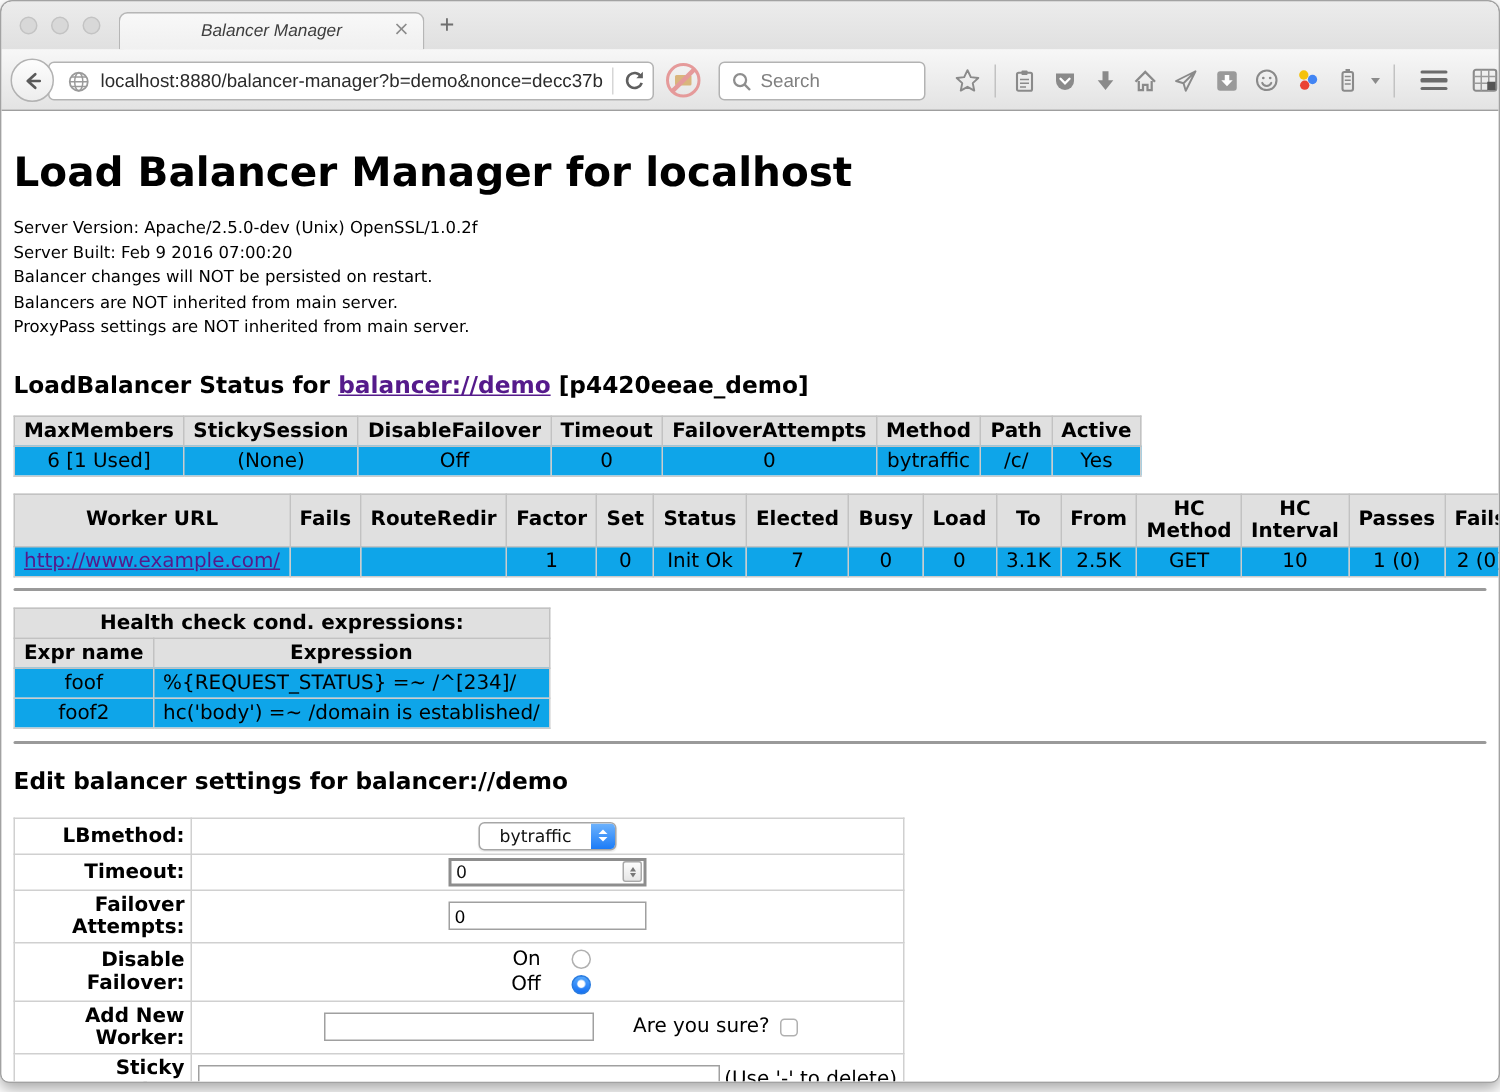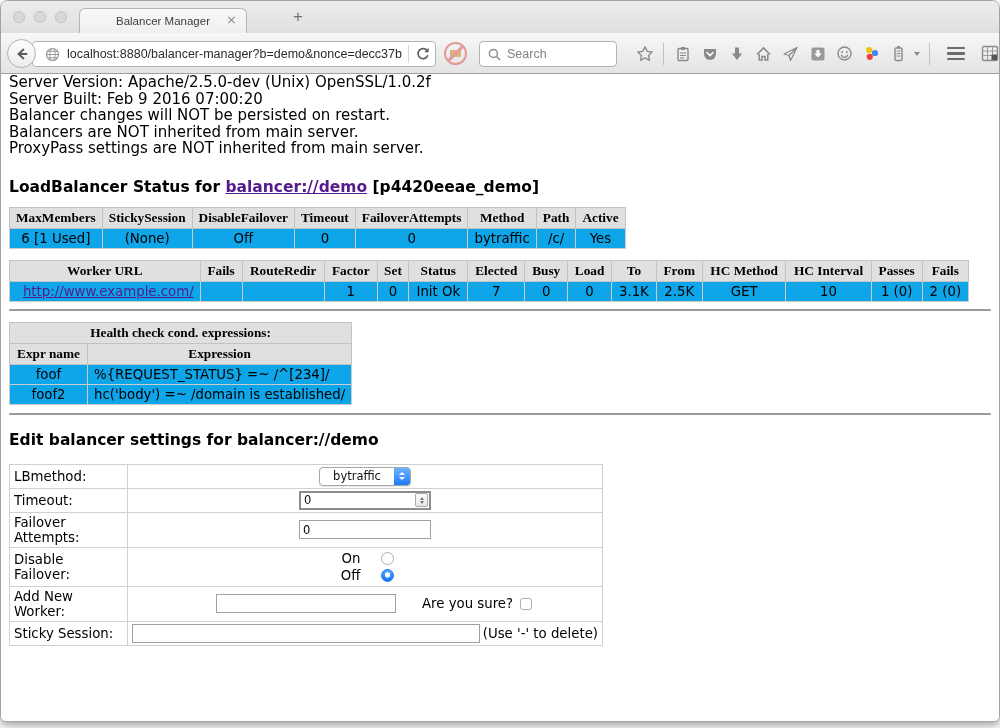--- a/index.html
+++ b/index.html
@@ -5,23 +5,23 @@
   * { margin:0; padding:0; box-sizing:border-box; }
   html,body { width:1000px; height:728px; background:#fff; font-family:"DejaVu Sans", sans-serif; }
 
   .window { width:1000px; height:722px; border:1px solid #a2a2a2; border-radius:8px 8px 6px 6px;
             overflow:hidden; box-shadow:0 4px 10px rgba(0,0,0,.35); background:#fff; }
 
   
   .tabbar { position:relative; height:32px; background:linear-gradient(#ececec,#e0e0e0); }
   .traffic { position:absolute; left:12px; top:10px; display:flex; gap:9px; }
   .light { width:12px; height:12px; border-radius:50%; background:#d8d8d8; border:1px solid #c3c3c3; }
-  .tab { position:absolute; left:78px; top:7px; width:168px; height:25px;
+  .tab { position:absolute; left:78px; top:7px; width:204px; height:25px;
          background:linear-gradient(#f8f8f8,#f0f0f0); border:1px solid #b6b6b6; border-bottom:none;
-         border-radius:6px 6px 0 0; display:flex; align-items:center; justify-content:center; }
+         border-radius:6px 6px 0 0; display:flex; align-items:center; justify-content:center;font-style:italic; }
   .tab-title { font-family:"Liberation Sans",sans-serif; font-size:11.5px; color:#3f3f3f; }
   .tab-close { position:absolute; right:9px; top:3px; font-size:13px; color:#8b8b8b; cursor:default; }
   .newtab { position:absolute; left:292px; top:6px; font-size:17px; color:#6f6f6f;
             font-family:"Liberation Sans",sans-serif; }
 
   
   .navbar { position:relative; height:41px; background:linear-gradient(#f7f7f7,#e3e3e3);
             border-bottom:1px solid #9f9f9f; }
   .back-btn { position:absolute; left:6px; top:6px; width:29px; height:29px; border-radius:50%;
               background:linear-gradient(#fdfdfd,#ededed); border:1px solid #b2b2b2; z-index:2;
@@ -42,45 +42,45 @@
   .nav-icons .slot { width:27px; display:flex; justify-content:center; align-items:center; }
   .tool-sep { width:1px; height:22px; background:#c2c2c2; margin:0 5px; }
   .caret-down { width:0; height:0; border-left:3.5px solid transparent; border-right:3.5px solid transparent;
                 border-top:4px solid #8a8a8a; margin-left:2px; }
   .hamburger { display:flex; flex-direction:column; gap:3px; padding:0 8px; }
   .hamburger i { display:block; width:18px; height:2.6px; background:#6b6b6b; border-radius:1px; }
 
   
   .content { height:647px; background:#fff; padding:0 8px; overflow:hidden; color:#000; }
   h1.page-title { font-size:27px; font-weight:bold; margin:26px 0 13px 0; letter-spacing:0; }
-  .server-info div { font-size:15px; line-height:16.6px; }
+  .server-info div { font-size:11px; line-height:16.6px; }
   h3.sec-heading { font-size:15.5px; font-weight:bold; margin-top:21px; }
   h3.sec-heading a { color:#551a8b; text-decoration:underline; font-weight:bold; }
 
   table.data { border-collapse:collapse; font-size:13.3px; margin-top:11px; }
   table.data th { background:#e0e0e0; font-weight:bold; padding:2px 6px; text-align:center;
-                  border:1px solid #c2c2c2;font-family:Liberation Serif, serif; }
+                  border:1px solid #c2c2c2; }
   table.data td { padding:2px 6px; text-align:center; border:1px solid #cccccc; background:#0ea5e9; }
   table.data { border:1px solid #9a9a9a; }
   table.data a { color:#551a8b; text-decoration:underline; }
   .balancer-tbl { margin-top:11px; }
   .worker-tbl { width:960px; margin-top:16px; }
   .worker-tbl td.url-cell { text-align:right; min-width:160px; }
   .health-tbl { margin-top:5px; }
   .health-tbl td.expr { text-align:left; }
   .health-tbl .name-col { min-width:78px; }
   .health-tbl .expr-col { min-width:225px; }
 
   hr.rule { border:none; height:2px; background:#9a9a9a; border-radius:1px; margin-top:8px; }
   hr.rule.first { margin-top:7px; }
 
   
   .form-tbl { border-collapse:collapse; width:594px; margin-top:15px; border:1px solid #9a9a9a; font-size:13.3px; }
   .form-tbl td { border:1px solid #d0d0d0; padding:2px 4px; }
-  .form-tbl td.lbl { width:118px; text-align:left; }
+  .form-tbl td.lbl { width:118px; text-align:right;font-weight:bold; }
   .form-tbl td.ctl { text-align:center; }
 
   .mac-select { display:inline-flex; height:19px; border:1px solid #a6a6a6; border-radius:4px;
                 background:#fff; overflow:hidden; vertical-align:middle; box-shadow:0 1px 1px rgba(0,0,0,.08); }
   .mac-select .val { width:74px; font-size:11.5px; line-height:17px; text-align:center; color:#111; }
   .mac-select .arrows { width:16px; background:linear-gradient(#6db2fc,#1c7cf7); display:flex;
                         flex-direction:column; align-items:center; justify-content:center; gap:2px; }
   .tri-up { width:0;height:0;border-left:3px solid transparent;border-right:3px solid transparent;border-bottom:3.5px solid #fff; }
   .tri-dn { width:0;height:0;border-left:3px solid transparent;border-right:3px solid transparent;border-top:3.5px solid #fff; }
 
@@ -237,20 +237,21 @@
         <svg width="18" height="17" viewBox="0 0 18 17">
             <rect x="1.5" y="1.5" width="15" height="14" rx="1.5" fill="none" stroke="#8a8a8a" stroke-width="1.4"></rect>
             <path d="M1.5 6 H16.5 M1.5 10.5 H16.5 M6.5 1.5 V15.5 M11.5 1.5 V15.5" stroke="#9a9a9a" stroke-width="1"></path>
             <rect x="10.5" y="9.5" width="5.5" height="5.5" fill="#555"></rect>
           </svg>
       </span>
     </div>
   </div>
 
   <div class="content">
+    <h1 class="page-title">Load Balancer Manager for localhost</h1>
 
     <div class="server-info">
       <div>Server Version: Apache/2.5.0-dev (Unix) OpenSSL/1.0.2f</div>
       <div>Server Built: Feb 9 2016 07:00:20</div>
       <div>Balancer changes will NOT be persisted on restart.</div>
       <div>Balancers are NOT inherited from main server.</div>
       <div>ProxyPass settings are NOT inherited from main server.</div>
     </div>
 
     <h3 class="sec-heading">

